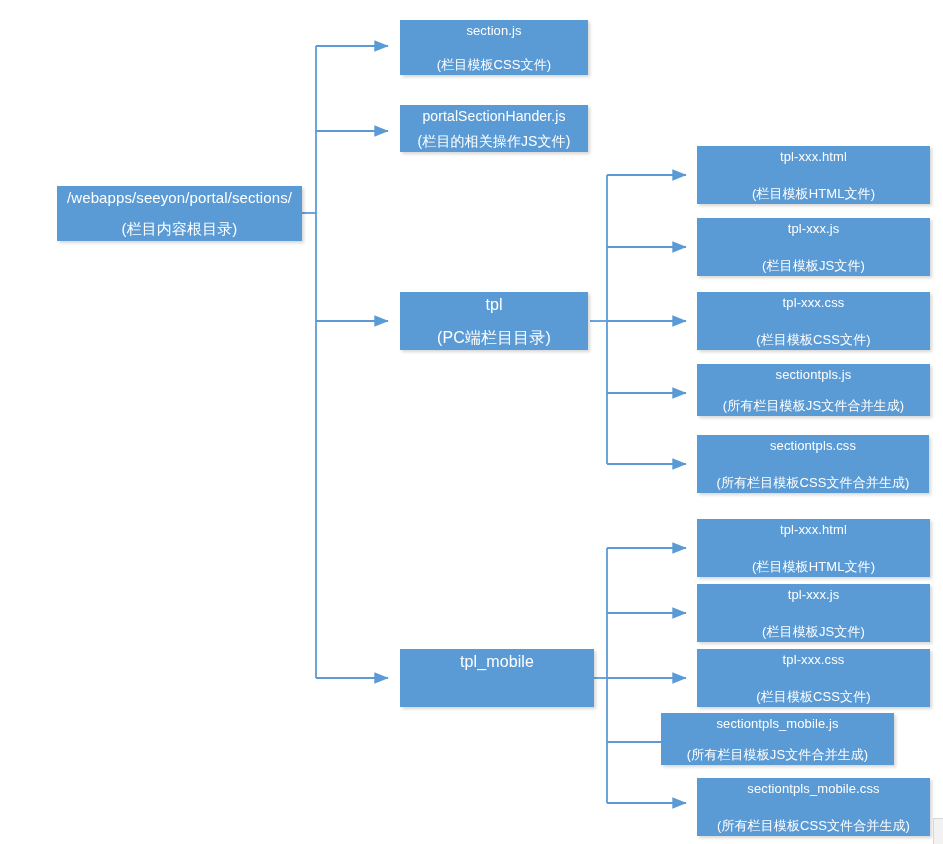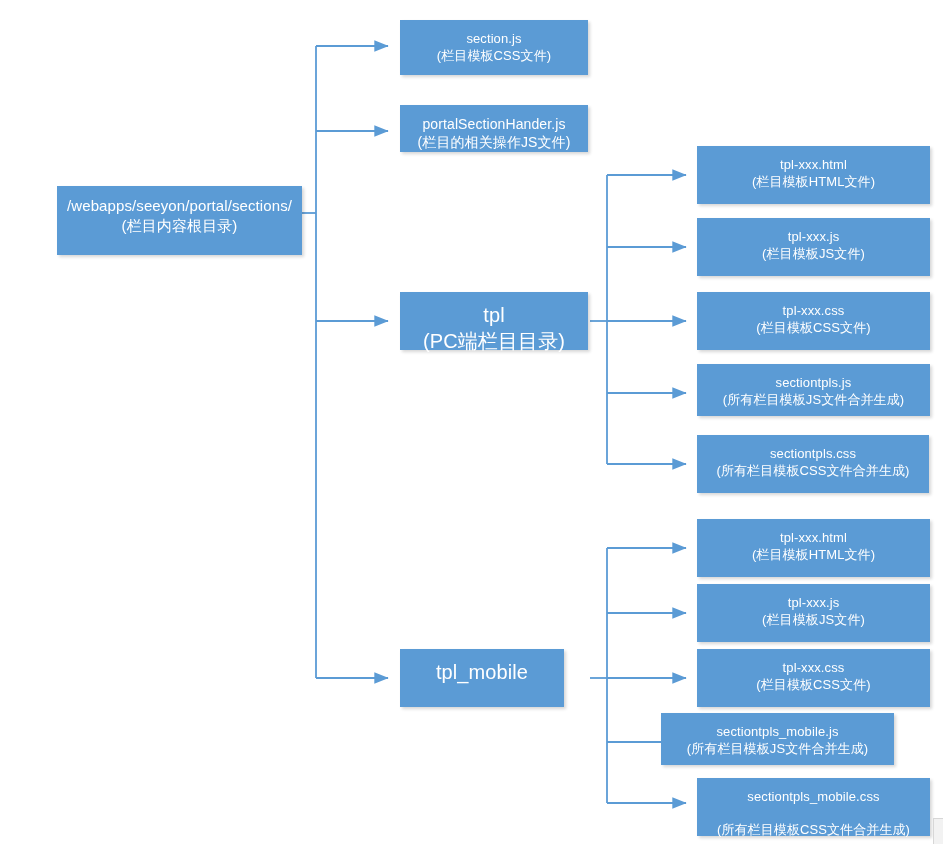--- a/index.html
+++ b/index.html
@@ -27,39 +27,39 @@
     pointer-events: none;
   }
   .node {
     position: absolute;
     box-sizing: border-box;
     background: #5B9BD5;
     color: #ffffff;
     display: flex;
     flex-direction: column;
     align-items: center;
-    justify-content: flex-start;
+    justify-content: space-between;
     text-align: center;
     line-height: 1.32;
     letter-spacing: 0.1px;
     box-shadow: 2px 2px 3px rgba(0,0,0,0.16);
-    padding: 10px 4px;
+    padding: 2px 4px;
   }
   .node .t1 {
     display: block;
     white-space: nowrap;
   }
   .node .t2 {
     display: block;
     white-space: nowrap;
   }
   .fs13 { font-size: 13px; }
   .fs14 { font-size: 14px; }
   .fs15 { font-size: 15px; }
-  .fs16 { font-size: 20px; }
+  .fs16 { font-size: 16px; }
   .corner-bar {
     position: absolute;
     right: 0px;
     bottom: 0px;
     width: 10px;
     height: 26px;
     background: #f2f2f2;
     border: 1px solid #d7d7d7;
     border-right: none;
     border-bottom: none;
@@ -99,41 +99,41 @@
     <path d="M590,678 L607,678" stroke="#5B9BD5" stroke-width="1.8" fill="none"></path>
 
     <path d="M607,548 L607,803" stroke="#5B9BD5" stroke-width="1.8" fill="none"></path>
     <path d="M607,548 L686,548" stroke="#5B9BD5" stroke-width="1.8" fill="none" marker-end="url(#arw)"></path>
     <path d="M607,613 L686,613" stroke="#5B9BD5" stroke-width="1.8" fill="none" marker-end="url(#arw)"></path>
     <path d="M607,678 L686,678" stroke="#5B9BD5" stroke-width="1.8" fill="none" marker-end="url(#arw)"></path>
     <path d="M607,742 L686,742" stroke="#5B9BD5" stroke-width="1.8" fill="none" marker-end="url(#arw)"></path>
     <path d="M607,803 L686,803" stroke="#5B9BD5" stroke-width="1.8" fill="none" marker-end="url(#arw)"></path>
   </svg>
 
-  <div class="node fs15" style="left:57px; top:186px; width:245px; height:69px;">
+  <div class="node fs15" style="left:57px; top:186px; width:245px; height:55px;">
     <span class="t1">/webapps/seeyon/portal/sections/</span>
     <span class="t2">(栏目内容根目录)</span>
   </div>
 
   <div class="node fs13" style="left:400px; top:20px; width:188px; height:55px;">
     <span class="t1">section.js</span>
     <span class="t2">(栏目模板CSS文件)</span>
   </div>
 
   <div class="node fs14" style="left:400px; top:105px; width:188px; height:47px;">
     <span class="t1">portalSectionHander.js</span>
     <span class="t2">(栏目的相关操作JS文件)</span>
   </div>
 
   <div class="node fs16" style="left:400px; top:292px; width:188px; height:58px;">
     <span class="t1">tpl</span>
     <span class="t2">(PC端栏目目录)</span>
   </div>
 
-  <div class="node fs16" style="left:400px; top:649px; width:164px; height:58px;gap:40px;">
+  <div class="node fs16" style="left:400px; top:649px; width:194px; height:58px;gap:40px;">
     <span class="t1">tpl_mobile</span>
     <span class="t2">(移动端栏目目录)</span>
   </div>
 
   <div class="node fs13" style="left:697px; top:146px; width:233px; height:58px;">
     <span class="t1">tpl-xxx.html</span>
     <span class="t2">(栏目模板HTML文件)</span>
   </div>
 
   <div class="node fs13" style="left:697px; top:218px; width:233px; height:58px;">

